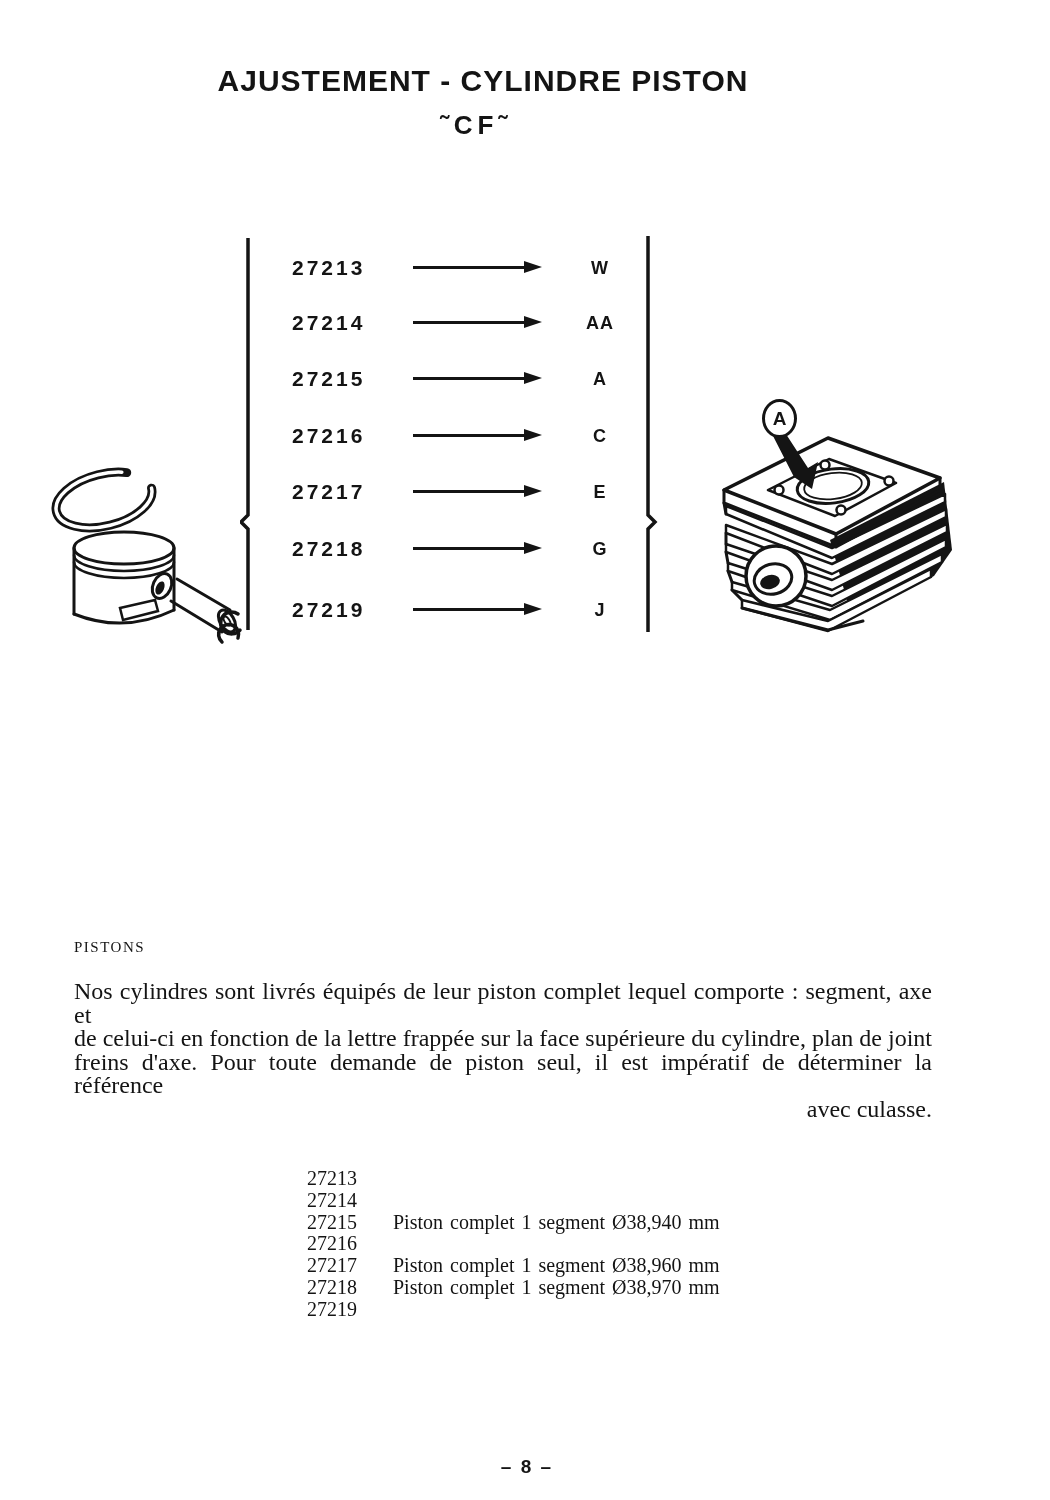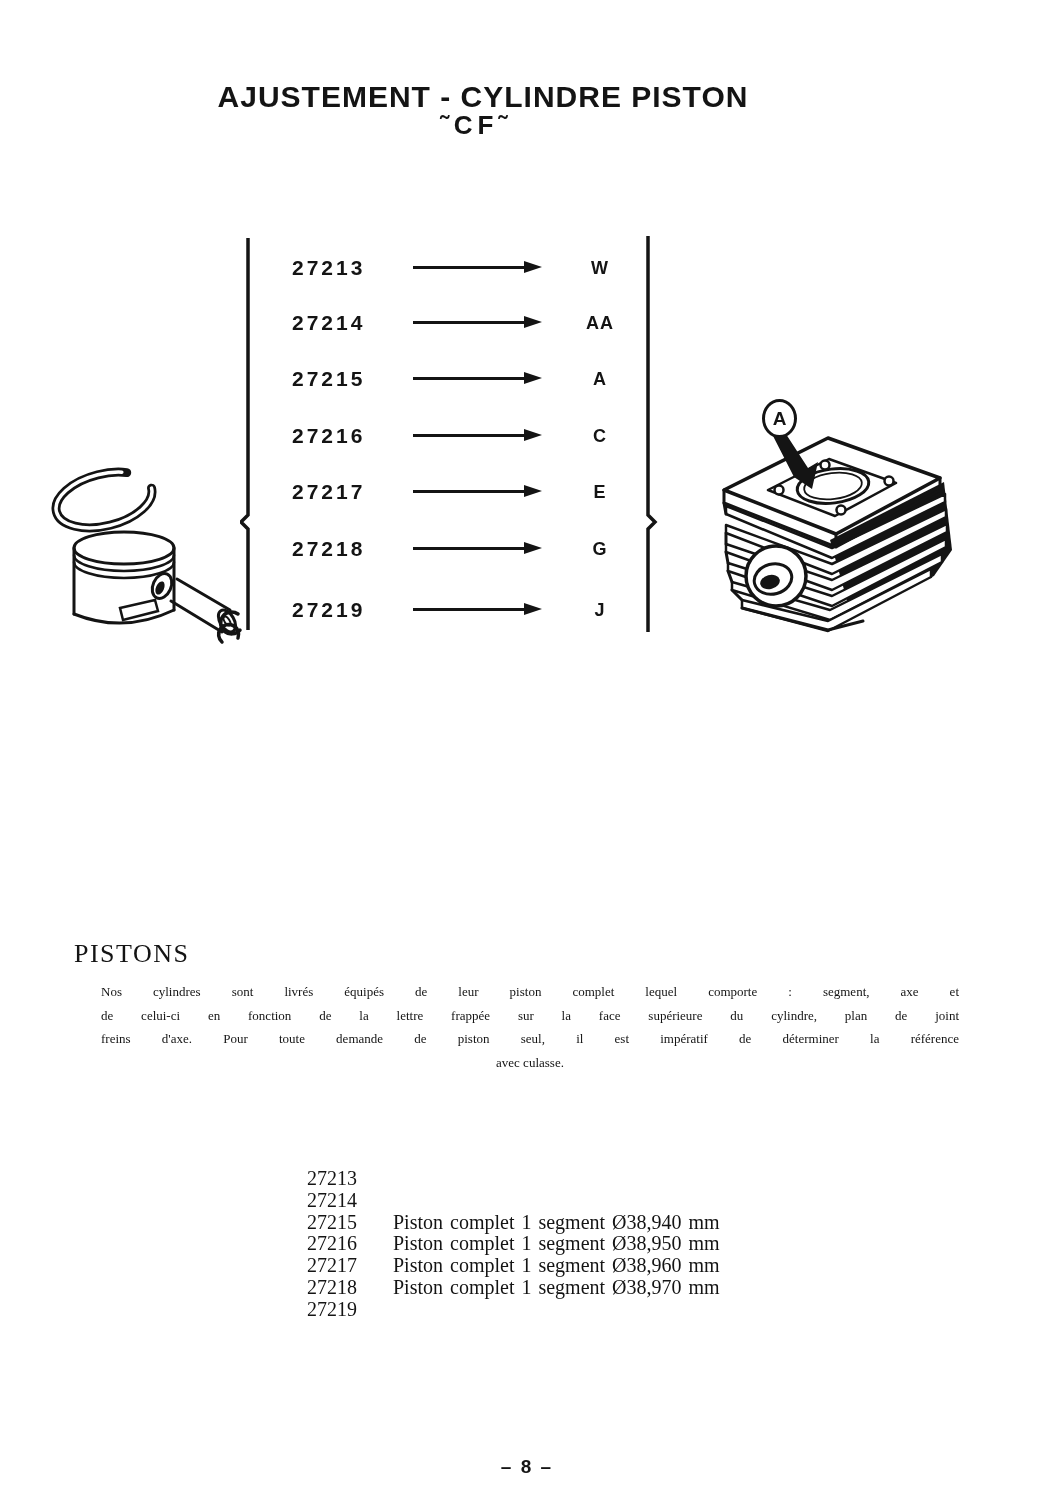--- a/index.html
+++ b/index.html
@@ -4,21 +4,21 @@
 <style>
   html,body{margin:0;padding:0;background:#d8d8d8;}
   .page{
     position:relative;width:1050px;height:1500px;background:#ffffff;
     overflow:hidden;color:#141414;font-family:"Liberation Serif", serif;
   }
   
   .title{
     position:absolute;left:0;top:64px;width:966px;text-align:center;
     font-family:"Liberation Sans", sans-serif;font-weight:700;
-    font-size:30px;letter-spacing:1px;margin-top:16px;
+    font-size:30px;letter-spacing:1px;
   }
   .subtitle{
     position:absolute;left:0;top:110px;width:952px;text-align:center;
     font-family:"Liberation Sans", sans-serif;font-weight:700;
     font-size:26px;letter-spacing:5px;
   }
   
   .brackets{position:absolute;left:240px;top:230px;}
   .diag-row{position:absolute;left:248px;width:400px;height:26px;line-height:26px;}
   .diag-part{
@@ -42,28 +42,28 @@
   .cylinder-art{position:absolute;left:712px;top:390px;}
   .balloon{
     position:absolute;left:762px;top:399px;width:29px;height:33px;
     border:3.5px solid #141414;border-radius:50%;background:#fff;
     display:flex;align-items:center;justify-content:center;
     font-family:"Liberation Sans", sans-serif;font-weight:700;font-size:19px;
     z-index:3;
   }
   
   .section-heading{
-    position:absolute;left:74px;top:939px;font-size:26px;letter-spacing:1.5px;
+    position:absolute;left:74px;top:939px;font-size:15px;letter-spacing:1.5px;
   }
   .para{
     position:absolute;left:74px;top:980px;width:858px;
-    font-size:13px;line-height:23.5px;margin-left:27px;
+    font-size:24px;line-height:23.5px;
   }
   .para .jline{text-align:justify;text-align-last:justify;}
-  .para .lline{text-align:center;}
+  .para .lline{text-align:right;}
   
   .part-list{position:absolute;left:307px;top:1168px;font-size:20px;line-height:21.8px;}
   .pl-row{display:flex;}
   .pl-num{width:56px;}
   .pl-desc{margin-left:30px;word-spacing:2px;}
   
   .page-number{
     position:absolute;left:0;top:1456px;width:1054px;text-align:center;
     font-family:"Liberation Sans", sans-serif;font-weight:700;font-size:19px;
     letter-spacing:2px;
@@ -196,21 +196,20 @@
     </div>
     <div class="pl-row">
       <span class="pl-num">27214</span>
     </div>
     <div class="pl-row">
       <span class="pl-num">27215</span>
       <span class="pl-desc">Piston complet 1 segment Ø38,940 mm</span>
     </div>
     <div class="pl-row">
       <span class="pl-num">27216</span>
-      <span class="pl-desc">Piston complet 1 segment Ø38,950 mm</span>
     </div>
     <div class="pl-row">
       <span class="pl-num">27217</span>
       <span class="pl-desc">Piston complet 1 segment Ø38,960 mm</span>
     </div>
     <div class="pl-row">
       <span class="pl-num">27218</span>
       <span class="pl-desc">Piston complet 1 segment Ø38,970 mm</span>
     </div>
     <div class="pl-row">

